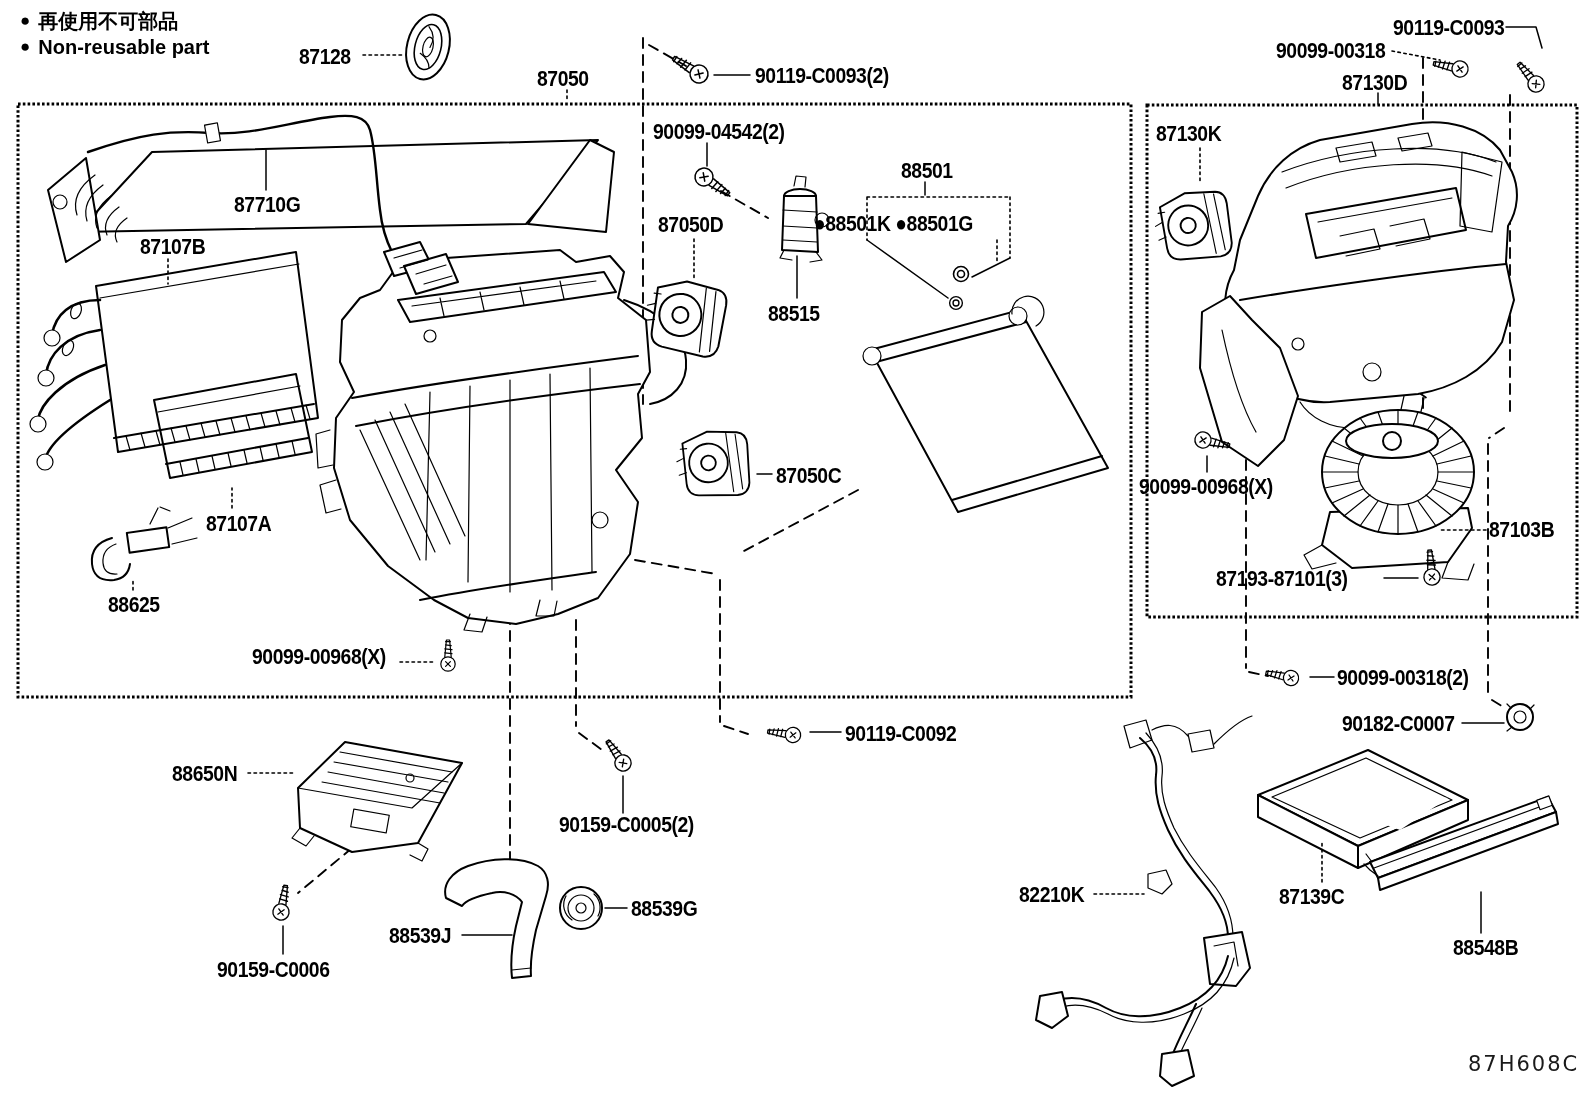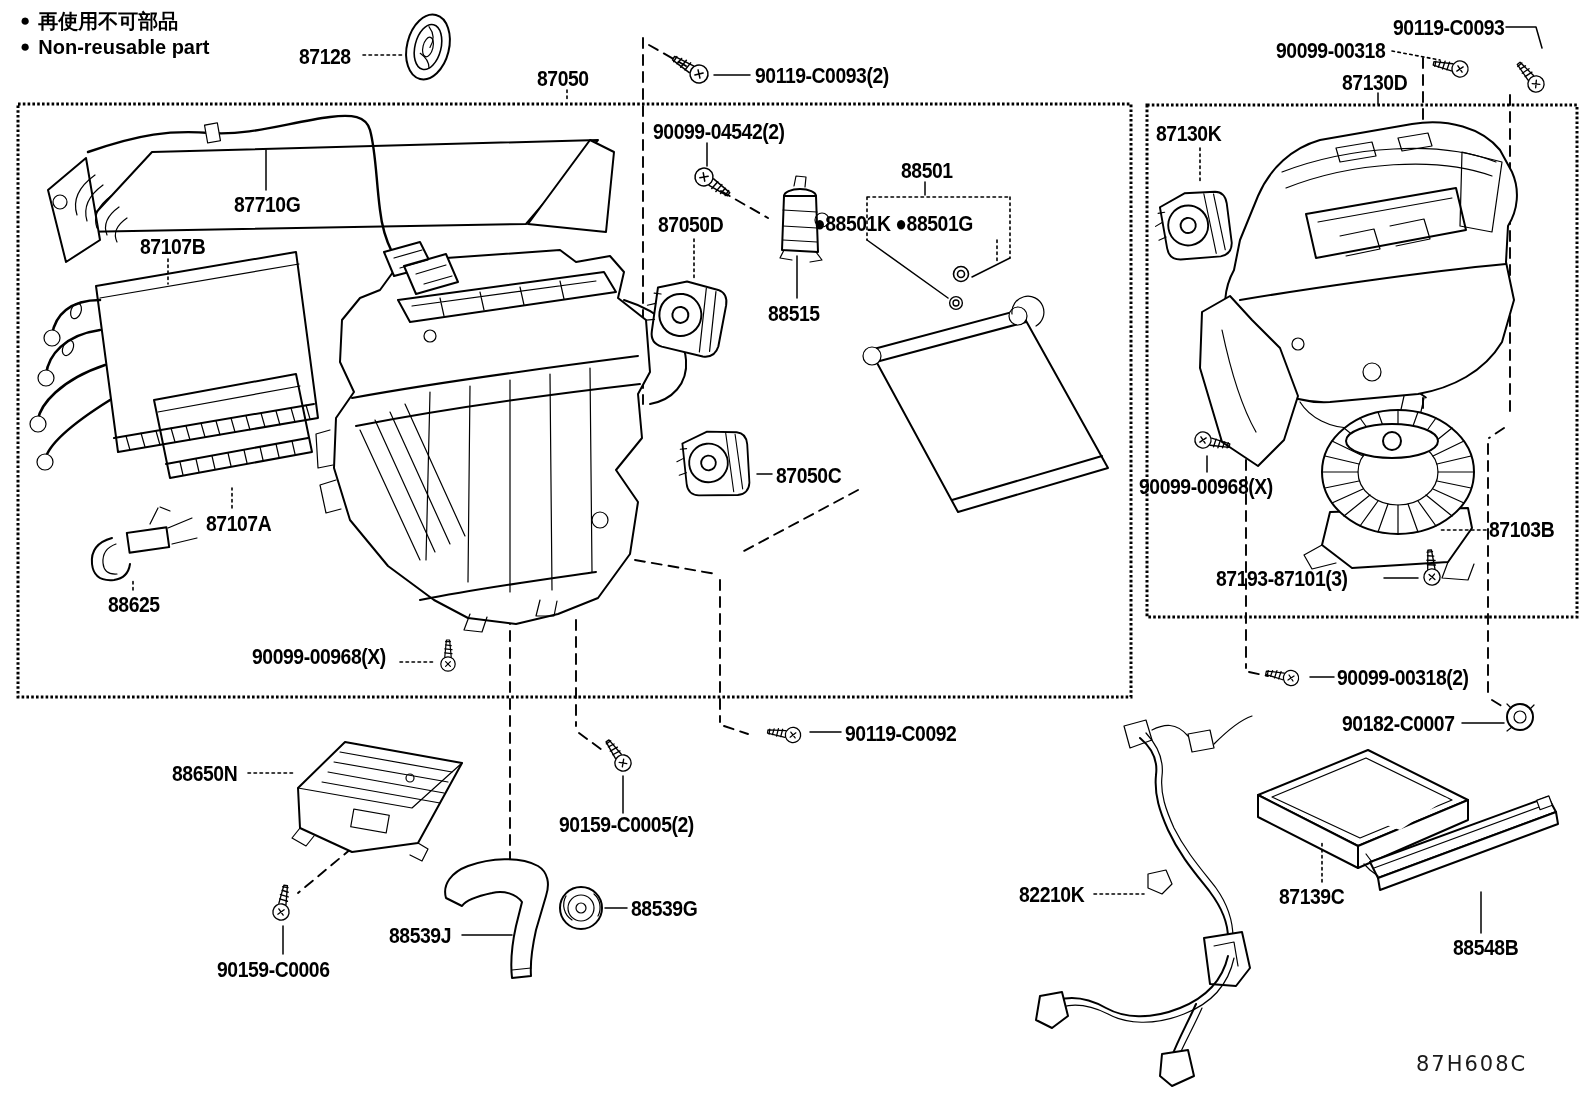--- a/index.html
+++ b/index.html
@@ -337,15 +337,15 @@
 <div class="lbl" style="left:1393px;top:15px">90119-C0093</div>
 <div class="lbl" style="left:1156px;top:121px">87130K</div>
 <div class="lbl" style="left:1139px;top:474px">90099-00968(X)</div>
 <div class="lbl" style="left:1489px;top:517px">87103B</div>
 <div class="lbl" style="left:1216px;top:566px">87193-87101(3)</div>
 <div class="lbl" style="left:1337px;top:665px">90099-00318(2)</div>
 <div class="lbl" style="left:1342px;top:711px">90182-C0007</div>
 <div class="lbl" style="left:1279px;top:884px">87139C</div>
 <div class="lbl" style="left:1453px;top:935px">88548B</div>
 
-<div class="code" style="left:1416px;top:1052px">87H608C</div>
+<div class="code" style="left:1468px;top:1052px">87H608C</div>
 
 </div>
 
 </body></html>

